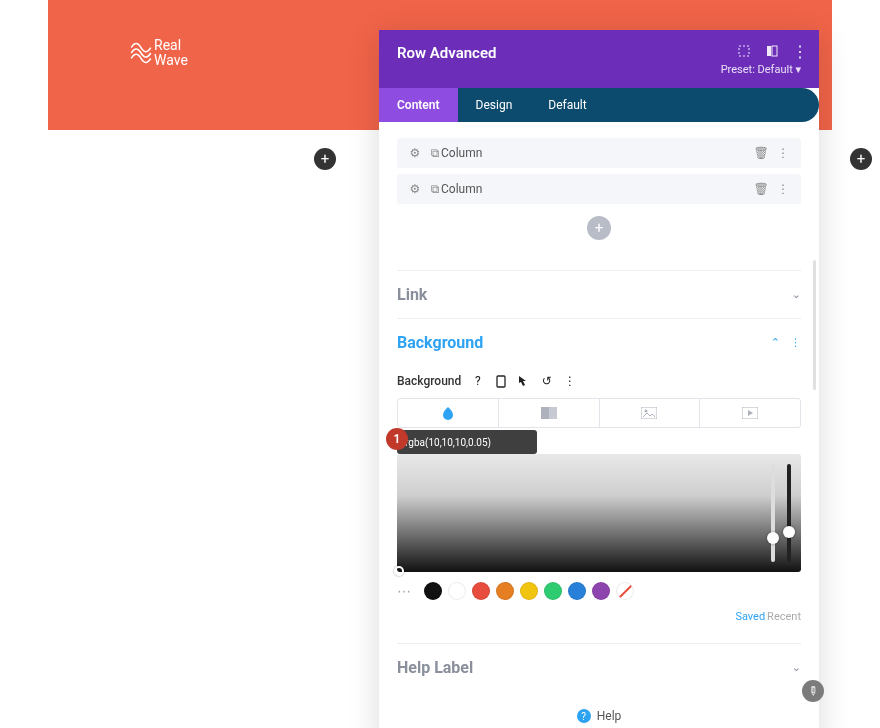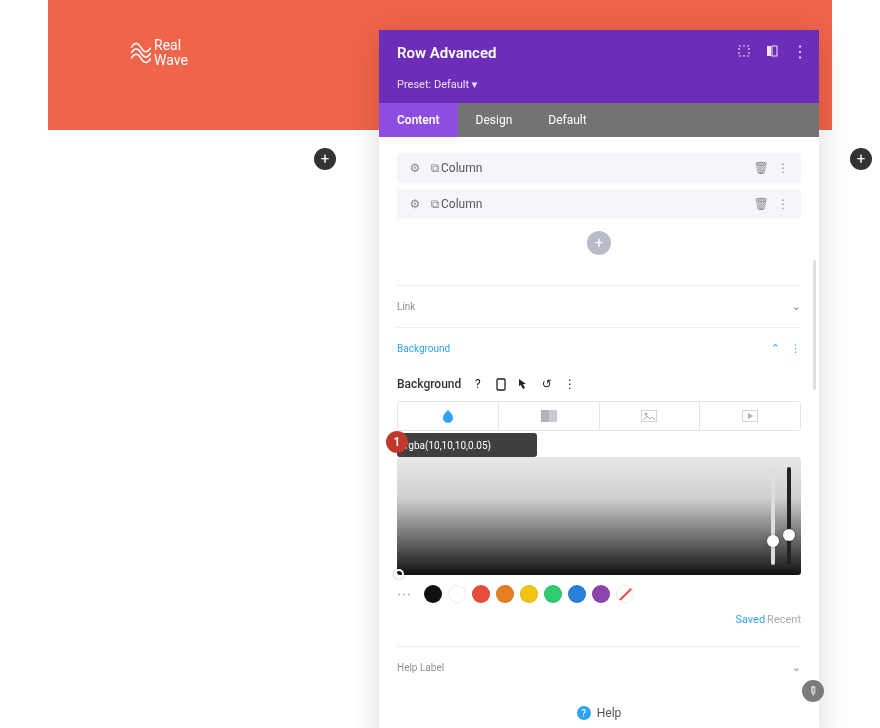--- a/index.html
+++ b/index.html
@@ -11,42 +11,42 @@
   .logo-text { color:#fff; font-size:14px; line-height:1.1; }
   
   .add-btn { width:22px; height:22px; border-radius:50%; background:#333; color:#fff; display:flex; align-items:center; justify-content:center; font-size:15px; cursor:pointer; position:absolute; }
   .add-left  { top:148px; left:314px; }
   .add-right { top:148px; left:850px; }
   
   .panel { position:absolute; top:30px; left:379px; width:440px; background:#fff; box-shadow:0 5px 30px rgba(0,0,0,0.15); display:flex; flex-direction:column; }
   
   .panel-header { background:#6c2eb9; color:#fff; padding:14px 18px 12px; position:relative; }
   .panel-title { font-size:15px; font-weight:600; }
-  .panel-preset { font-size:11px; opacity:.85; margin-top:16px; }
+  .panel-preset { font-size:11px; opacity:.85; margin-top:1px;text-align:right; }
   .panel-header-icons { position:absolute; right:12px; top:14px; display:flex; gap:14px; align-items:center; }
   .hicon { width:14px; height:14px; display:flex; align-items:center; justify-content:center; cursor:pointer; opacity:.9; }
   
-  .tabs { background:#737373; display:flex; }
+  .tabs { background:#0c4a6e; display:flex;border-radius:17px; }
   .tab { padding:10px 18px; font-size:12px; color:#fff; cursor:pointer; }
   .tab.active { background:#8e4ce0; font-weight:600; }
   
   .panel-body { background:#fff; padding:16px 18px 10px; flex:1; overflow:auto; }
   
   .col-row { background:#f5f6f9; border-radius:3px; padding:8px 12px; display:flex; align-items:center; margin-bottom:6px; font-size:12px; color:#555; }
   .col-row .left-icons { display:flex; gap:8px; color:#888; }
   .col-row .label { flex:1; text-align:left; }
   .col-row .right-icons { display:flex; gap:10px; color:#888; }
   .mini-icon { width:12px; height:12px; cursor:pointer; display:inline-flex; align-items:center; justify-content:center; }
   
   .add-col { text-align:center; margin:12px 0 24px; }
   .add-col-btn { width:24px; height:24px; border-radius:50%; background:#b8bcc6; color:#fff; display:inline-flex; align-items:center; justify-content:center; font-size:15px; cursor:pointer; margin-bottom:6px; }
   .add-col-text { font-size:11px; color:#8a8f9c; }
   
   .section-row { display:flex; justify-content:space-between; align-items:center; padding:14px 0; cursor:pointer; border-top:1px solid #eee; }
-  .section-label { font-size:10px; color:#8a8f9c; }
+  .section-label { font-size:16px; color:#8a8f9c;font-weight:bold; }
   .section-label.active { color:#2ea3f2; }
   .chevron { font-size:11px; color:#8a8f9c; }
   .sect-icons{display:flex;gap:10px;color:#2ea3f2;font-size:11px;align-items:center;}
   
   .bg-toolbar { display:flex; align-items:center; gap:10px; padding:8px 0 10px; font-size:12px; color:#333; }
   .bg-toolbar .lbl { font-weight:500; }
   .tb-icon { width:13px; height:13px; cursor:pointer; color:#222; display:inline-flex; align-items:center; justify-content:center; }
   
   .bg-tabs { display:flex; gap:0; margin-bottom:14px; }
   .bg-tab { flex:1; height:30px; border:1px solid #e2e4ea; display:flex; align-items:center; justify-content:center; cursor:pointer; color:#aeb2bd; }

